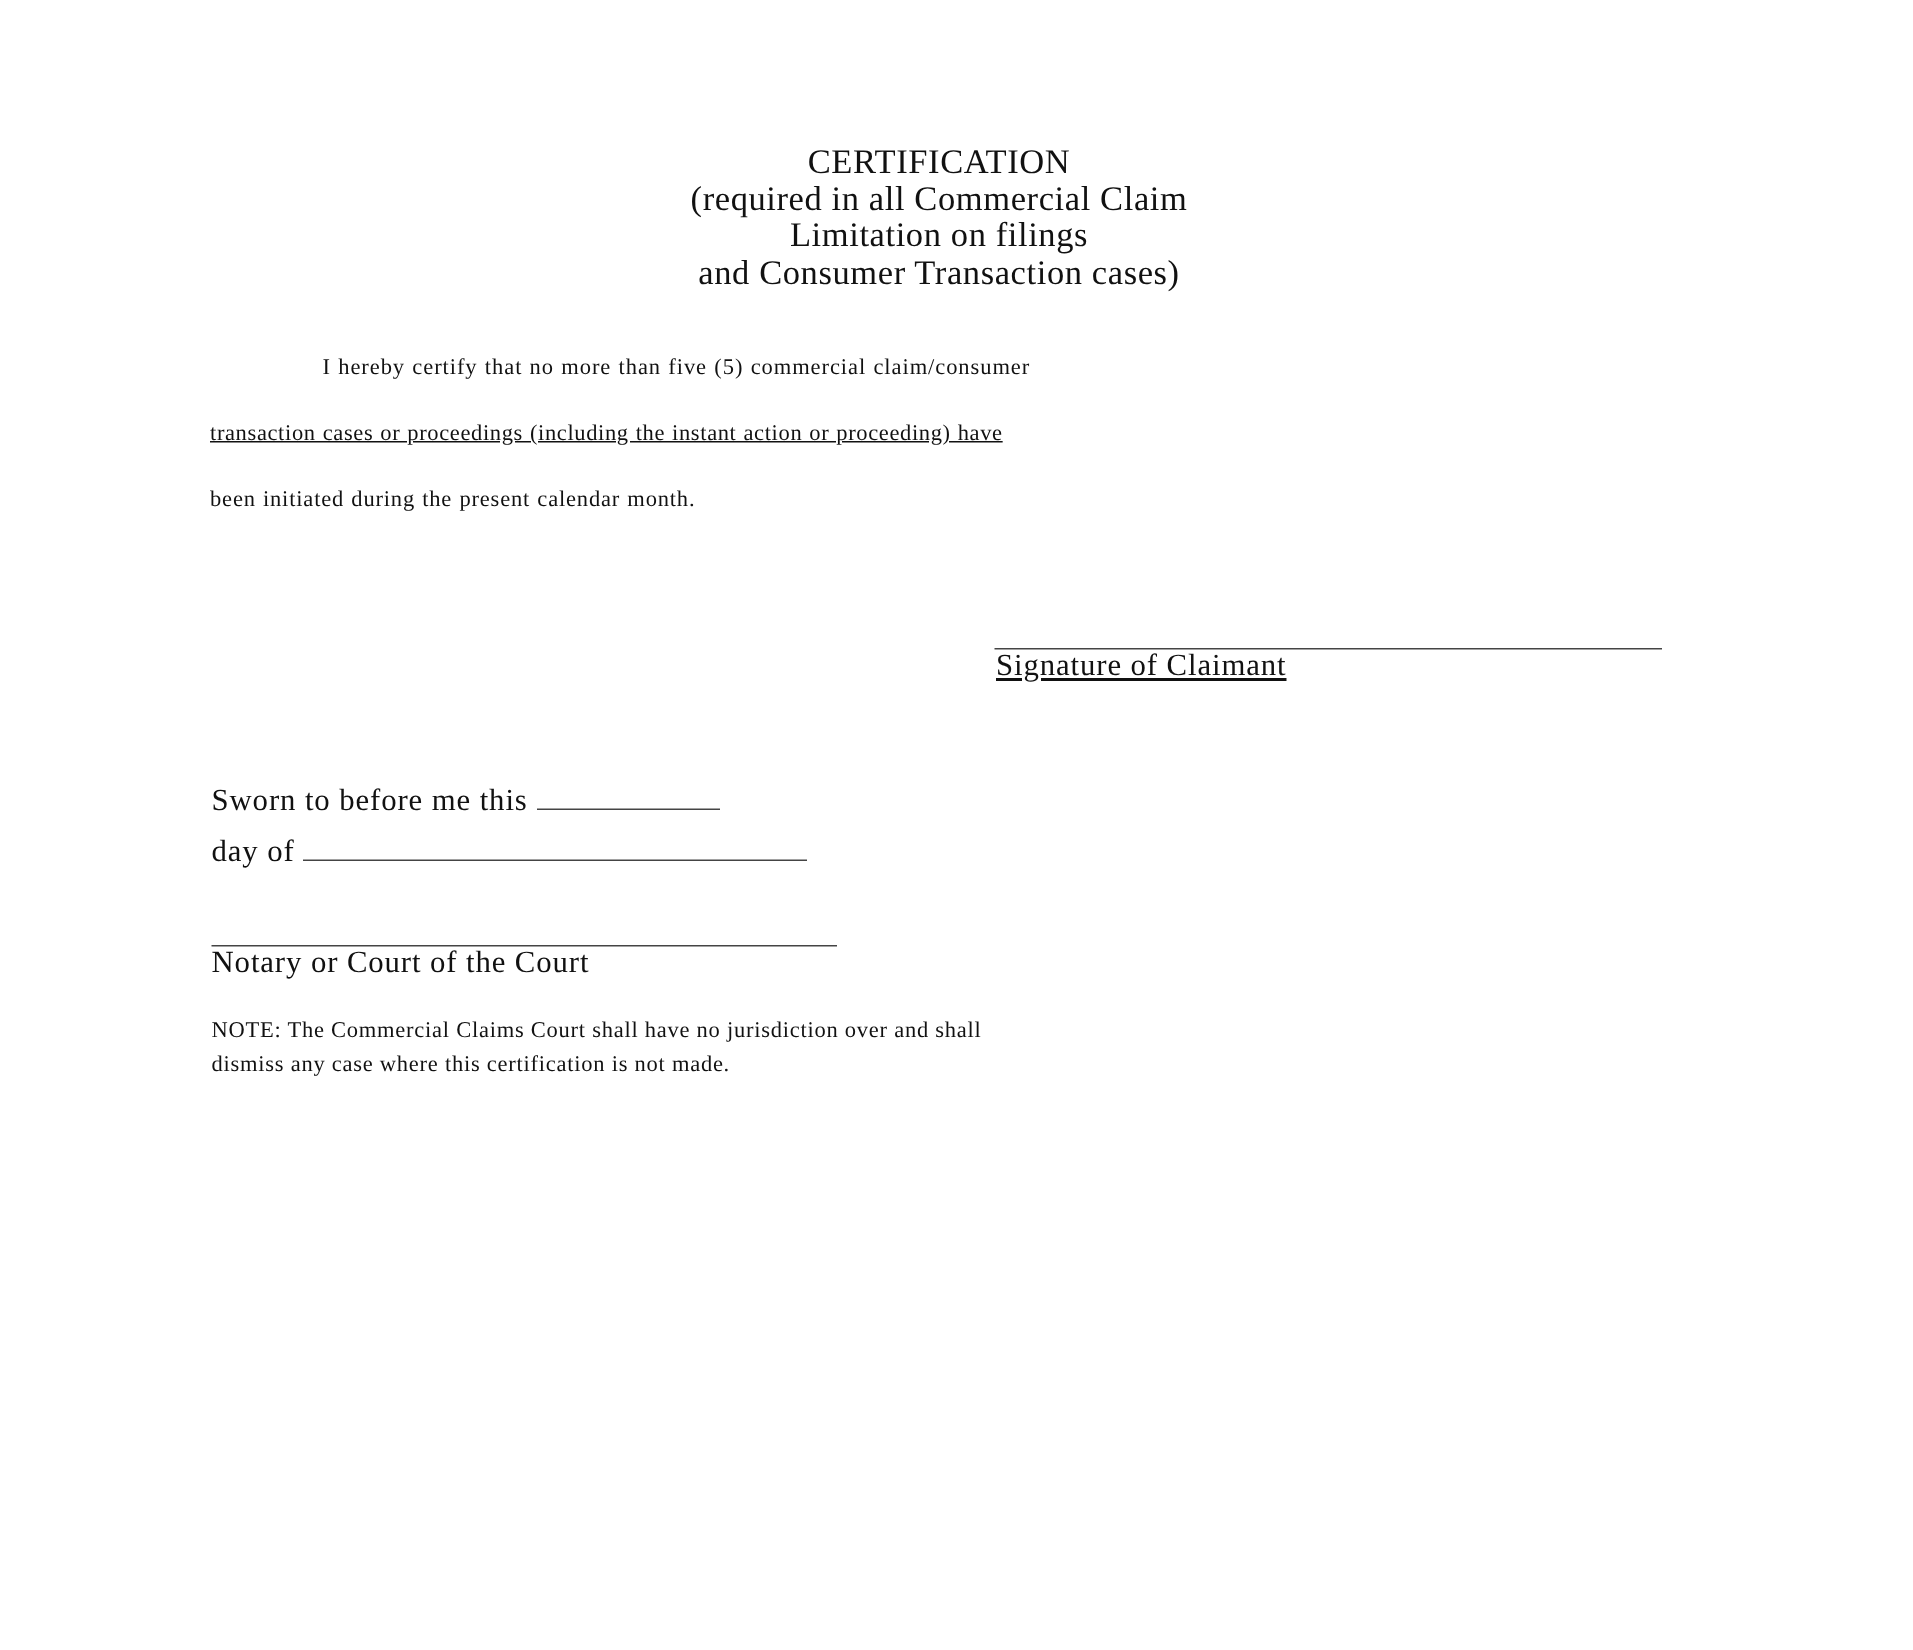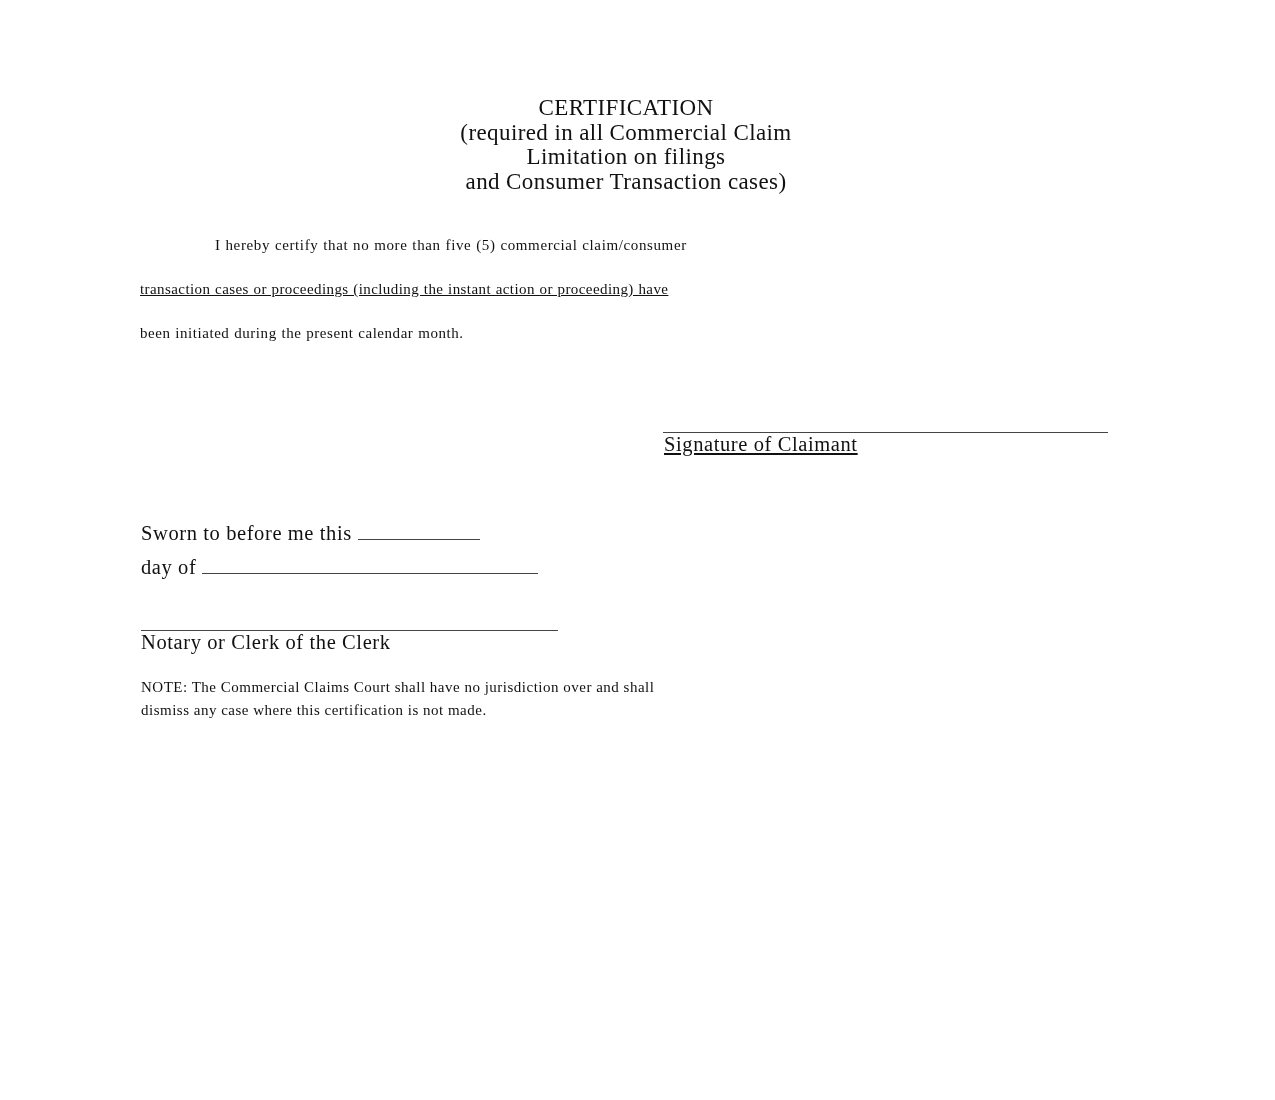--- a/index.html
+++ b/index.html
@@ -87,20 +87,20 @@
   <div class="label" style="left:664px; top:433px;text-decoration:underline;">Signature of Claimant</div>
 
   <div class="label" style="left:141px; top:521px;">
     <span>Sworn to before me this</span><span class="blank" style="width:122px;"></span>
   </div>
   <div class="label" style="left:141px; top:555px;">
     <span>day of</span><span class="blank" style="width:336px;"></span>
   </div>
 
   <div class="sig-line" style="left:141px; top:630px; width:417px;"></div>
-  <div class="label" style="left:141px; top:631px;">Notary or Clerk of the Clerk</div>
+  <div class="label" style="left:141px; top:631px;">Notary or Court of the Court</div>
 
   <div class="note">
     <div>NOTE: The Commercial Claims Court shall have no jurisdiction over and shall</div>
     <div>dismiss any case where this certification is not made.</div>
   </div>
 
 </div>
 
 </body></html>

